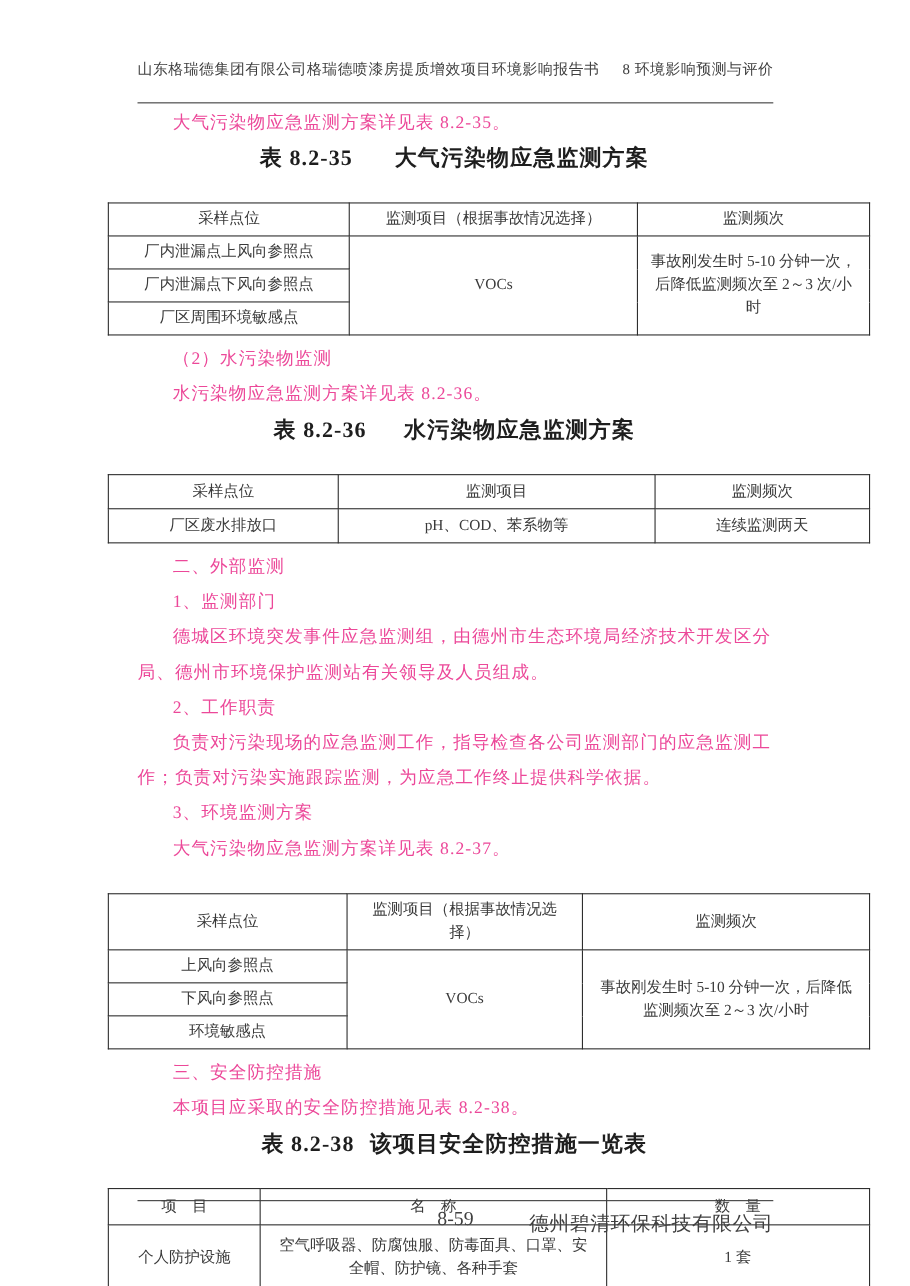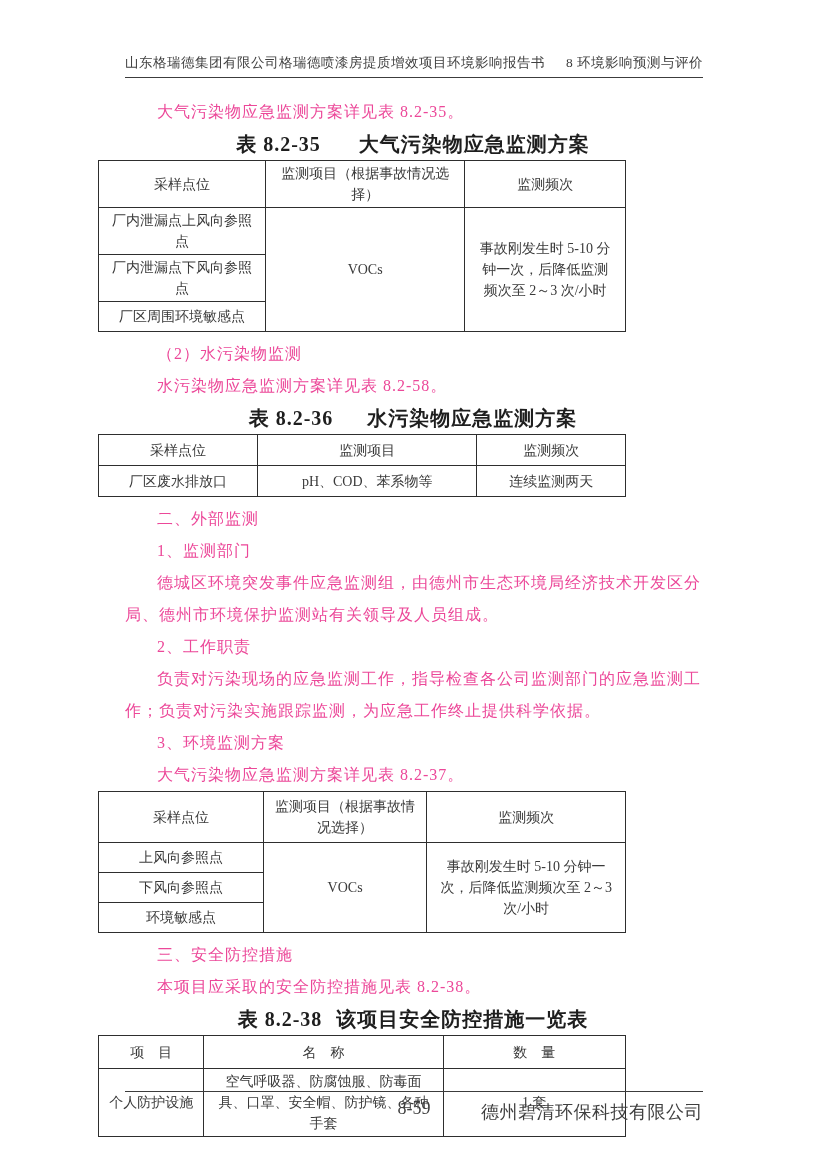--- a/index.html
+++ b/index.html
@@ -10,21 +10,21 @@
     font-family: "Liberation Serif", "DejaVu Serif", serif;
     color: #3a3a3a;
     overflow: hidden;
   }
   
   .page-header {
     position: absolute; top: 54px; left: 125px; width: 578px;
     display: flex; justify-content: space-between; align-items: flex-end;
     font-size: 13.5px; letter-spacing: 0.5px;
     border-bottom: 1.5px solid #3c3c3c;
-    padding-bottom: 5px;
+    padding-bottom: 21px;
     color: #3f3f3f;
     white-space: nowrap;
   }
   
   .page-footer {
     position: absolute; top: 1091px; left: 125px; width: 578px;
     border-top: 1.5px solid #3c3c3c;
     padding-top: 6px;
     font-size: 18px; color: #3f3f3f;
     height: 24px;
@@ -48,22 +48,22 @@
   .tbl-caption {
     font-size: 20px; line-height: 32px;
     font-weight: bold; color: #1e1e1e;
     text-align: center; letter-spacing: 1px;
   }
   .cap-label.g38 { margin-right: 38px; }
   .cap-label.g34 { margin-right: 34px; }
   .cap-label.g22 { margin-right: 22px; }
   .cap-label.g14 { margin-right: 14px; }
   table.doc {
-    width: 528px; border-collapse: collapse; table-layout: fixed;
-    font-size: 14px; color: #3a3a3a; margin-bottom: 6px;
+    width: 693px; border-collapse: collapse; table-layout: fixed;
+    font-size: 14px; color: #3a3a3a; margin-bottom: 6px; margin-top: 24px;
   }
   table.doc th, table.doc td {
     border: 1.4px solid #2e2e2e;
     font-weight: normal;
     text-align: center; vertical-align: middle;
     line-height: 21px;
     padding: 2px 10px;
     overflow: hidden;
   }
   .t35 th, .t35 td { height: 25px; }
@@ -111,21 +111,21 @@
       <tr>
         <td>厂内泄漏点下风向参照点</td>
       </tr>
       <tr>
         <td>厂区周围环境敏感点</td>
       </tr>
     </tbody>
       </table>
 
     <p class="para">（2）水污染物监测</p>
-    <p class="para">水污染物应急监测方案详见表 8.2-58。</p>
+    <p class="para">水污染物应急监测方案详见表 8.2-36。</p>
 
     <div class="tbl-caption">
       <span class="cap-label g34">表 8.2-36</span><span>水污染物应急监测方案</span>
     </div>
 
     <table class="doc t36">
       <colgroup>
           <col style="width:30.2%">
           <col style="width:41.6%">
           <col style="width:28.2%">

